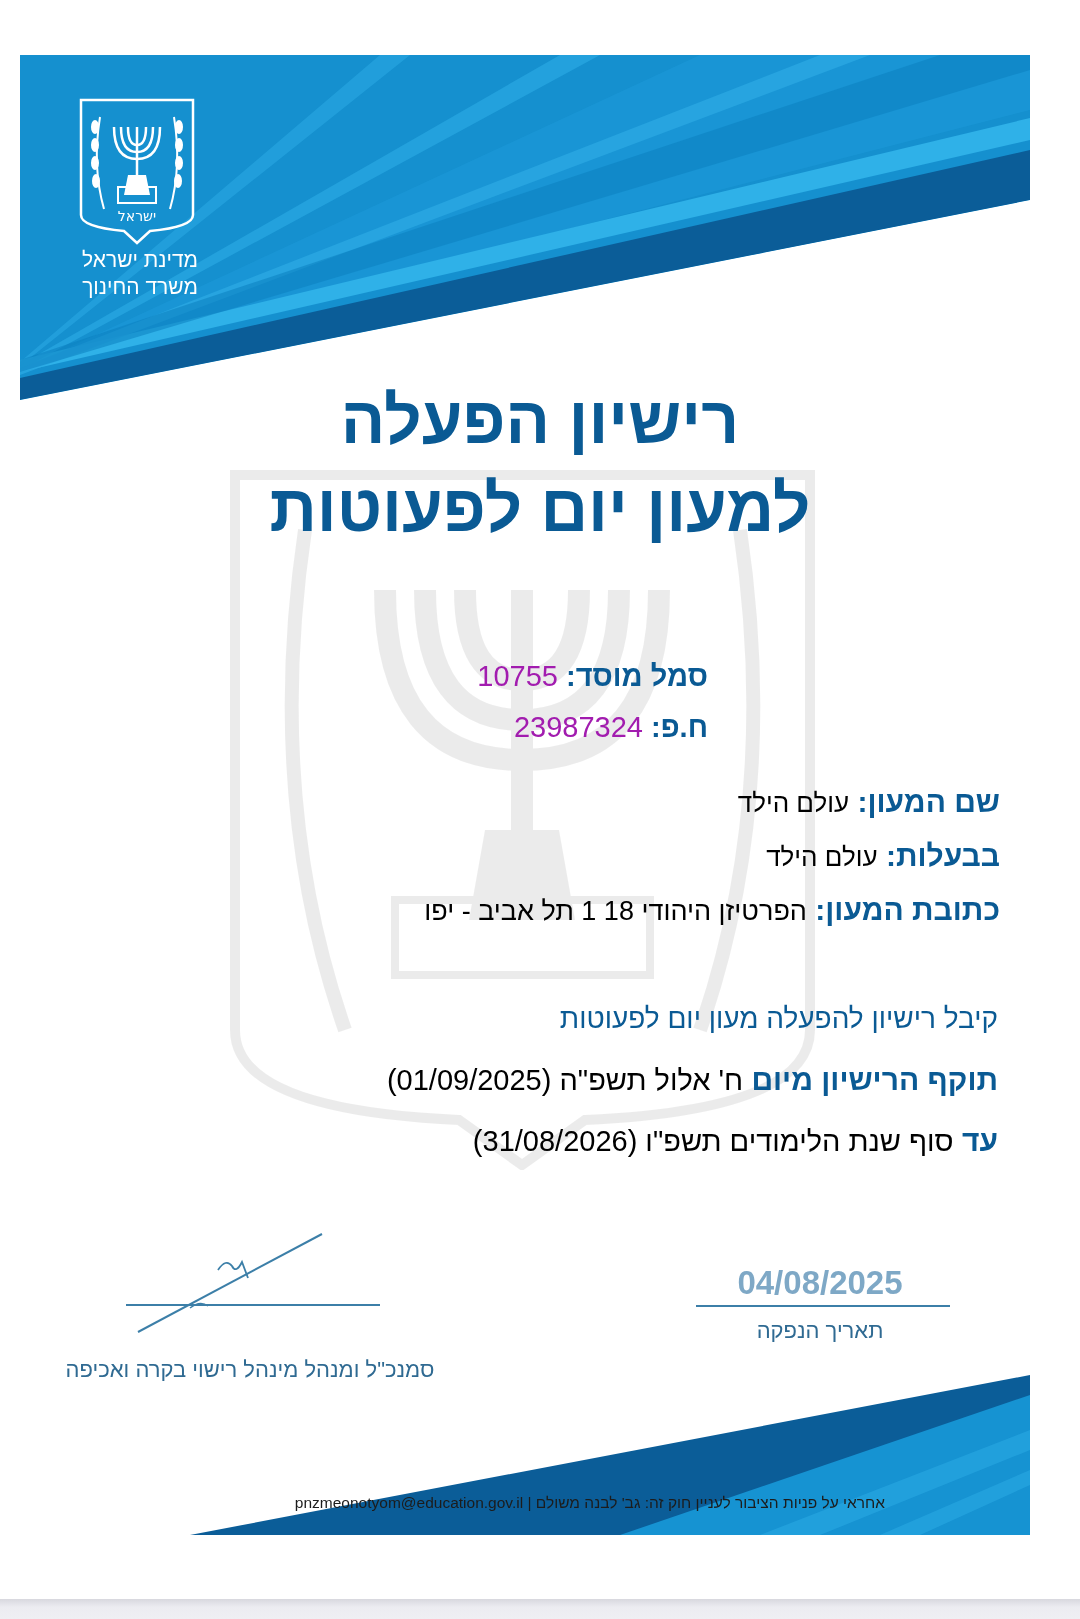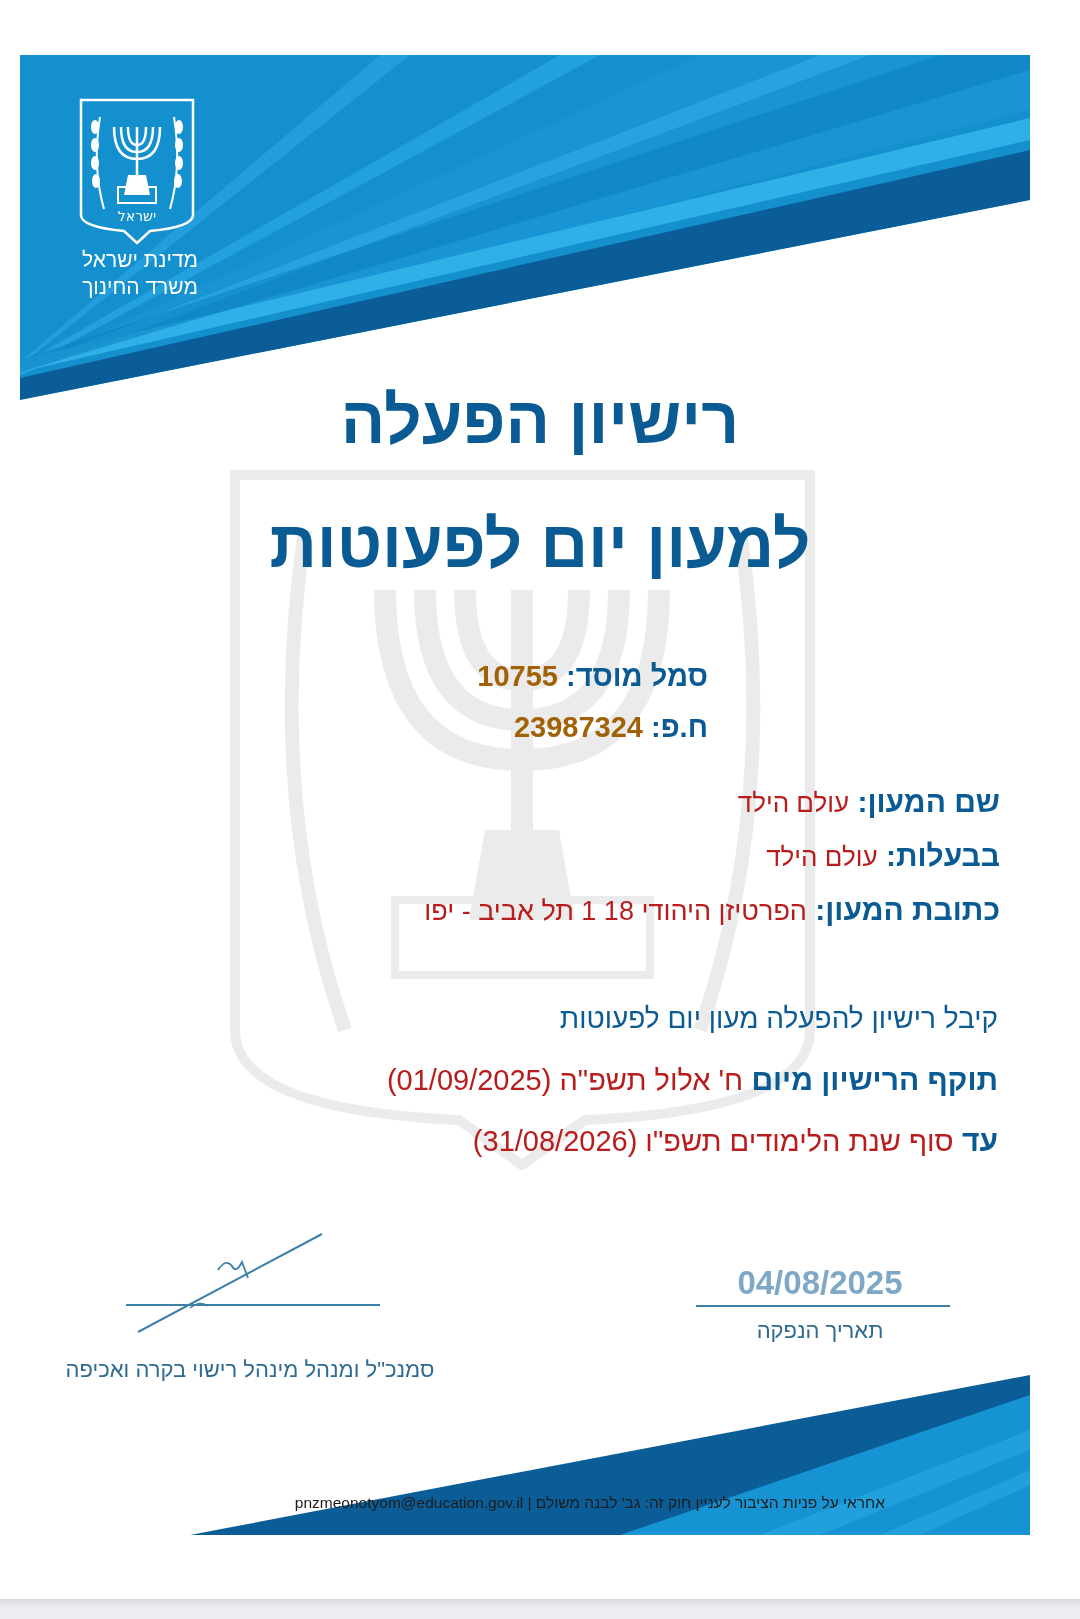--- a/index.html
+++ b/index.html
@@ -12,22 +12,22 @@
   .emblem { position:absolute; left:78px; top:97px; width:118px; height:148px; }
   .ministry { position:absolute; left:60px; top:246px; width:160px; text-align:center; direction:rtl;
               color:#fff; font-size:21px; line-height:27px; }
   .watermark { position:absolute; left:225px; top:470px; width:595px; height:700px; opacity:0.09; }
   .title { position:absolute; left:0; width:1080px; text-align:center; color:#0a5a94; font-weight:bold;
            font-size:66px; line-height:80px; direction:rtl; }
   .subtitle { position:absolute; right:88px; top:575px; color:#1983c0; font-weight:bold; font-size:33px;
               direction:rtl; white-space:nowrap; }
   .line { position:absolute; direction:rtl; white-space:nowrap; }
   .lbl { color:#0a5a94; font-weight:bold; }
-  .val { color:#b91c1c; }
-  .valb { color:#a16207; font-weight:bold; }
+  .val { color:#000000; }
+  .valb { color:#a21caf; font-weight:normal; }
   .sig-line { position:absolute; height:2px; background:#3c7fa8; }
   .small { color:#2f6a92; font-size:22px; text-align:center; direction:rtl; position:absolute; }
   .footer-text { position:absolute; top:1494px; left:160px; width:725px; font-size:15.5px; color:#1c1c1c;
                  direction:rtl; white-space:nowrap; text-align:right; }
 </style>
 </head>
 <body>
 
 <div class="page">
 
@@ -93,21 +93,21 @@
       <path d="M160,120 Q160,290 297,290 Q434,290 434,120"></path>
       <path d="M200,120 Q200,250 297,250 Q394,250 394,120"></path>
       <path d="M240,120 Q240,210 297,210 Q354,210 354,120"></path>
     </g>
     <path d="M260,360 H334 L350,450 H244 Z" fill="#333"></path>
     <rect x="170" y="430" width="255" height="75" fill="none" stroke="#333" stroke-width="8"></rect>
     <path d="M80,60 Q40,330 120,560 M515,60 Q555,330 475,560" stroke="#333" stroke-width="14" fill="none"></path>
   </svg>
 
   <div class="title" style="top:380px;">רישיון הפעלה</div>
-  <div class="title" style="top:468px;margin-top:36px;">למעון יום לפעוטות</div>
+  <div class="title" style="top:468px;">למעון יום לפעוטות</div>
 
   <div class="line" style="right:372px; top:660px; font-size:29px;">
     <span class="lbl">סמל מוסד:</span>
     <span class="valb">10755</span>
   </div>
   <div class="line" style="right:372px; top:711px; font-size:29px;">
     <span class="lbl">ח.פ:</span>
     <span class="valb">23987324</span>
   </div>
 

